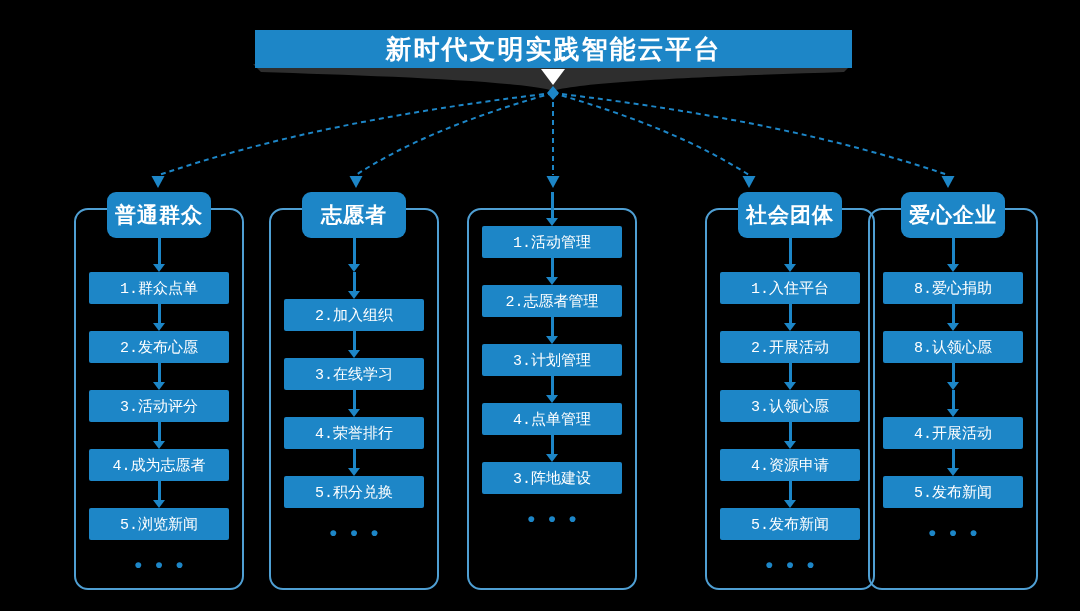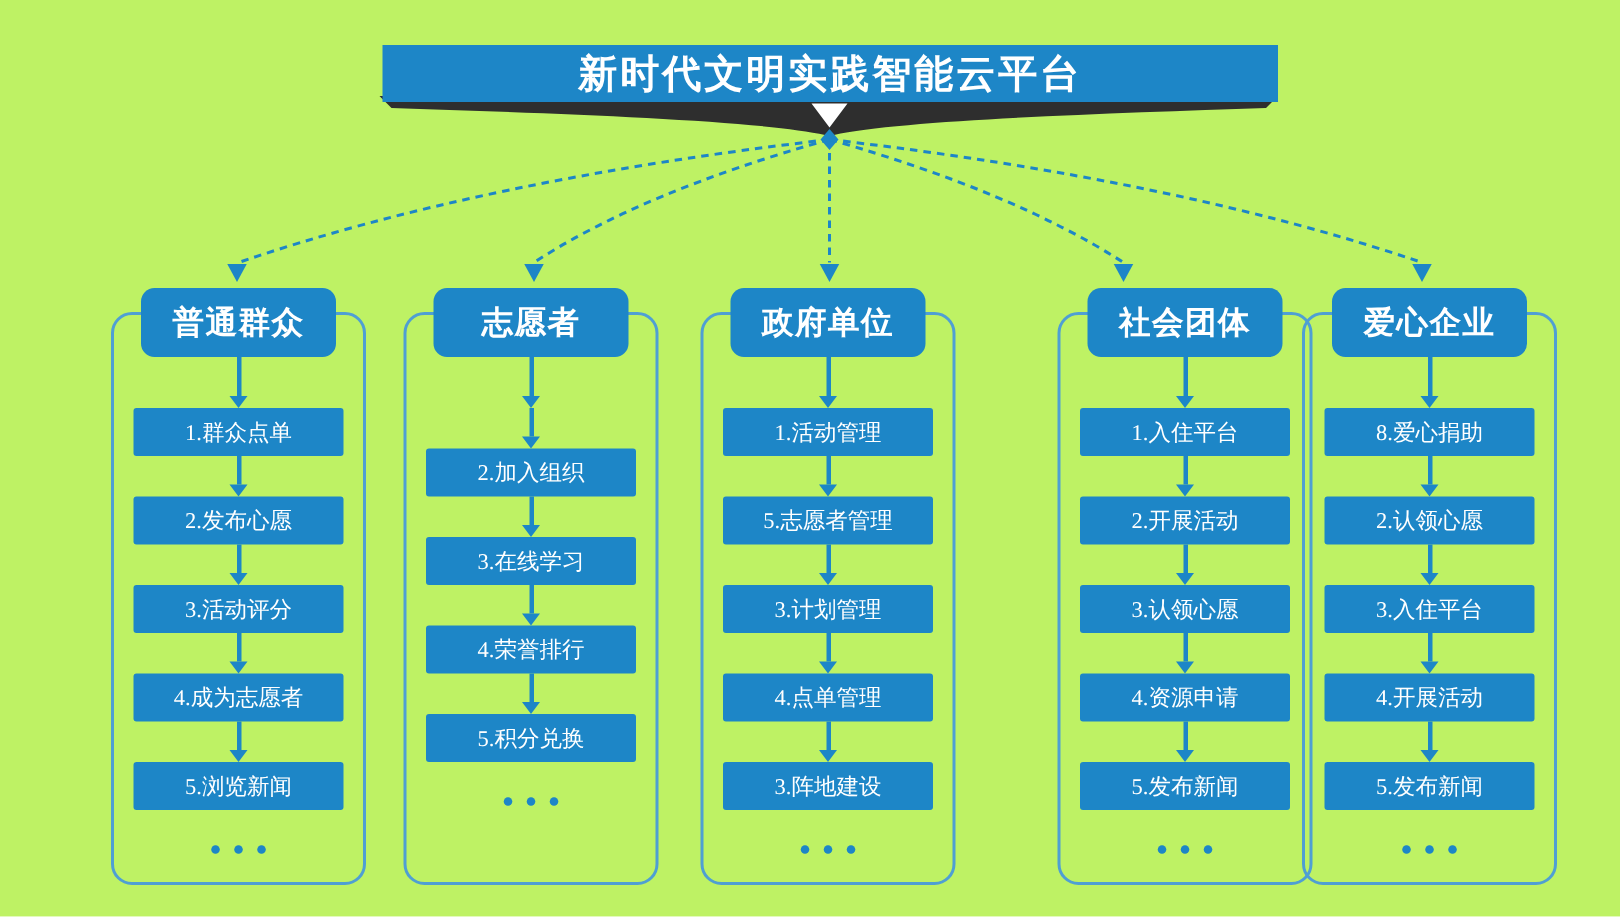--- a/index.html
+++ b/index.html
@@ -1,38 +1,38 @@
 <!DOCTYPE html>
 <html><head>
 <meta charset="utf-8">
 <style>
   html,body{margin:0;padding:0;background:#fff;}
   #canvas{
-    position:relative;width:1080px;height:611px;background:#bef264;overflow:hidden;
-    font-family:Liberation Serif, serif;
+    position:relative;width:1080px;height:611px;background:#000000;overflow:hidden;
+    font-family:Liberation Mono, monospace;
   }
   
   .banner{
     position:absolute;left:255px;top:30px;width:597px;height:38px;
     background:#1d86c7;z-index:2;display:flex;align-items:center;justify-content:center;
   }
   .banner-title{
     color:#ffffff;font-size:26px;font-weight:bold;letter-spacing:2px;white-space:nowrap;
   }
   
   .overlay{position:absolute;left:0;top:0;width:1080px;height:611px;z-index:0;pointer-events:none;}
   
   .col{position:absolute;top:192px;width:170px;height:398px;z-index:1;}
   .col-frame{
     position:absolute;left:0;right:0;top:16px;bottom:0;
     border:2px solid #4f9fd3;border-radius:14px;background:transparent;
   }
   .col-inner{position:relative;height:100%;display:flex;flex-direction:column;align-items:center;}
   .col-header{
-    width:130px;height:46px;background:#1d86c7;border-radius:9px;
+    width:104px;height:46px;background:#1d86c7;border-radius:9px;
     display:flex;align-items:center;justify-content:center;
     color:#fff;font-size:21px;font-weight:bold;letter-spacing:1px;white-space:nowrap;
   }
   .step{
     width:140px;height:32px;background:#1d86c7;border-radius:2px;
     display:flex;align-items:center;justify-content:center;
     color:#fff;font-size:15px;white-space:nowrap;
   }
   .varrow{display:flex;flex-direction:column;align-items:center;height:27px;}
   .varrow.lg{height:34px;}
@@ -142,31 +142,30 @@
           <div class="head"></div>
         </div>
       <div class="step">5.积分兑换</div>
       <div class="more">•••</div>
     </div>
   </div>
 
   <div class="col c3">
     <div class="col-frame"></div>
     <div class="col-inner">
-      <div class="col-header">政府单位</div>
       <div class="varrow lg">
           <div class="shaft"></div>
           <div class="head"></div>
         </div>
       <div class="step">1.活动管理</div>
       <div class="varrow">
           <div class="shaft"></div>
           <div class="head"></div>
         </div>
-      <div class="step">5.志愿者管理</div>
+      <div class="step">2.志愿者管理</div>
       <div class="varrow">
           <div class="shaft"></div>
           <div class="head"></div>
         </div>
       <div class="step">3.计划管理</div>
       <div class="varrow">
           <div class="shaft"></div>
           <div class="head"></div>
         </div>
       <div class="step">4.点单管理</div>
@@ -218,26 +217,25 @@
       <div class="col-header">爱心企业</div>
       <div class="varrow lg">
           <div class="shaft"></div>
           <div class="head"></div>
         </div>
       <div class="step">8.爱心捐助</div>
       <div class="varrow">
           <div class="shaft"></div>
           <div class="head"></div>
         </div>
-      <div class="step">2.认领心愿</div>
-      <div class="varrow">
-          <div class="shaft"></div>
-          <div class="head"></div>
-        </div>
-      <div class="step">3.入住平台</div>
+      <div class="step">8.认领心愿</div>
+      <div class="varrow">
+          <div class="shaft"></div>
+          <div class="head"></div>
+        </div>
       <div class="varrow">
           <div class="shaft"></div>
           <div class="head"></div>
         </div>
       <div class="step">4.开展活动</div>
       <div class="varrow">
           <div class="shaft"></div>
           <div class="head"></div>
         </div>
       <div class="step">5.发布新闻</div>

